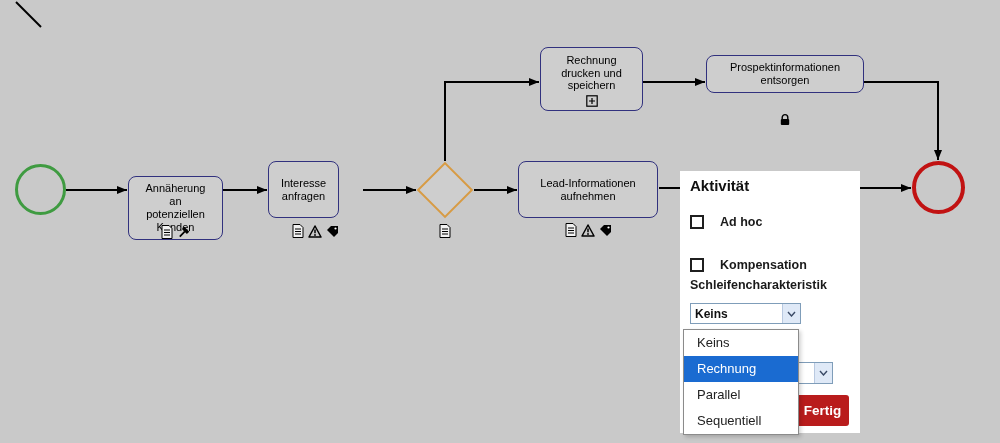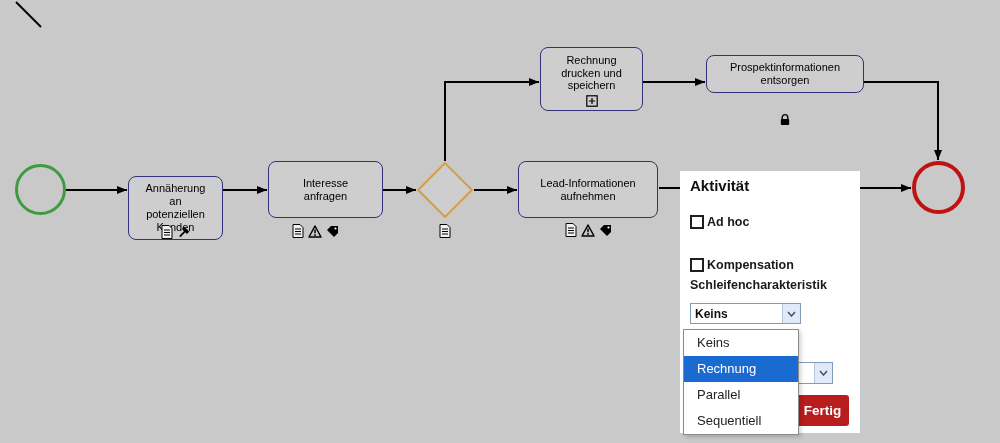--- a/index.html
+++ b/index.html
@@ -11,21 +11,21 @@
   .event{border-radius:50%;background:transparent;}
   .task{border:1.5px solid #31317e;border-radius:8px;background:#cecece;display:flex;align-items:center;justify-content:center;text-align:center;color:#000;}
   .task-label{font-size:11px;line-height:1.18;white-space:pre-line;}
   .gateway{border:2px solid #d79b44;background:#cecece;transform:rotate(45deg);}
   .markers{position:absolute;z-index:3;display:flex;gap:4px;align-items:center;justify-content:center;}
   .markers svg,.inner-marker svg{display:block;}
   .inner-marker{position:absolute;left:50%;bottom:3px;transform:translateX(-50%);}
   
   .popup{position:absolute;left:680px;top:143px;width:180px;height:262px;background:#fff;z-index:10;margin-top:28px;}
   .popup-title{position:absolute;left:10px;top:6px;font-size:15px;font-weight:bold;color:#111;}
-  .check-row{position:absolute;left:10px;display:flex;align-items:center;gap:3px;}
+  .check-row{position:absolute;left:10px;display:flex;align-items:center;gap:16px;}
   .checkbox{display:inline-block;width:14px;height:14px;border:2px solid #1f1f1f;background:#fff;box-sizing:border-box;}
   .check-label{font-size:12.5px;font-weight:bold;color:#1a1a1a;}
   .section-label{position:absolute;left:10px;top:107px;font-size:12.5px;font-weight:bold;color:#1a1a1a;}
   .select{position:absolute;left:10px;top:132px;width:111px;height:21px;background:#fff;border:1px solid #7f9db9;box-sizing:border-box;display:flex;align-items:center;cursor:default;}
   .select-value{flex:1;padding-left:4px;font-size:12px;font-weight:bold;color:#111;}
   .select-arrow{width:17px;height:100%;background:#dfe9f7;border-left:1px solid #b9c9e0;display:flex;align-items:center;justify-content:center;}
   .mini-select{position:absolute;left:117px;top:191px;width:36px;height:22px;background:#fff;border:1px solid #7f9db9;box-sizing:border-box;display:flex;align-items:center;justify-content:flex-end;z-index:4;}
   .done-btn{position:absolute;left:116px;top:224px;width:53px;height:31px;background:#b91c1c;color:#fff;font-family:"Liberation Sans",sans-serif;font-size:13.5px;font-weight:bold;border:none;border-radius:3px;z-index:4;cursor:pointer;}
   .dropdown-list{position:absolute;left:3px;top:158px;width:114px;background:#fff;border:1px solid #8b8b8b;z-index:6;box-shadow:2px 2px 4px rgba(0,0,0,0.18);}
   .option{height:26px;line-height:26px;padding-left:13px;font-size:13px;color:#222;cursor:default;}
@@ -71,21 +71,21 @@
     <span>
         <svg width="13" height="13" viewBox="0 0 13 13">
           <g transform="rotate(45 6.5 6.5)">
             <rect x="3" y="1.8" width="7" height="3.4" fill="#000"></rect>
             <rect x="5.9" y="4.8" width="1.7" height="7.2" fill="#000"></rect>
           </g>
         </svg>
       </span>
   </div>
 
-  <div class="shape task" style="left:268px;top:161px;width:115px;height:57px;">
+  <div class="shape task" style="left:268px;top:161px;width:71px;height:57px;">
     <span class="task-label">Interesse
 anfragen</span>
   </div>
   <div class="markers" style="left:268px;top:224px;width:95px;">
     <span>
         <svg width="12" height="14" viewBox="0 0 12 14">
           <path d="M1 .5h7L11 3.5v10H1z" fill="#f2f2f2" stroke="#000"></path>
           <path d="M3 5h6M3 7.5h6M3 10h6" stroke="#000"></path>
         </svg>
       </span>

